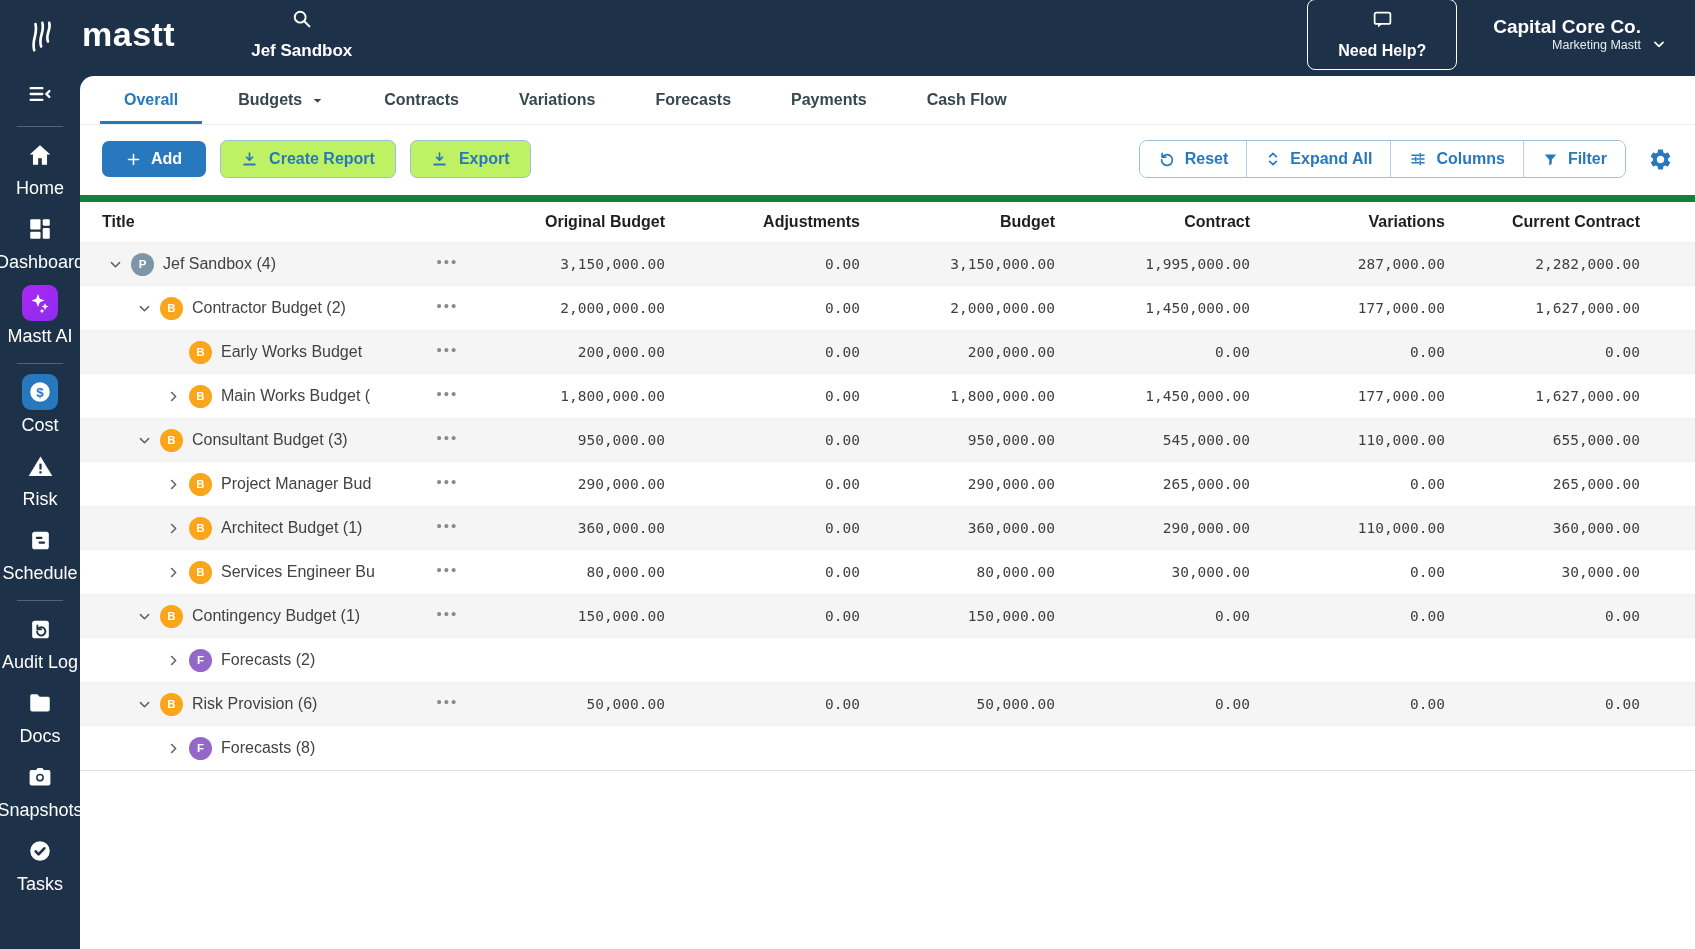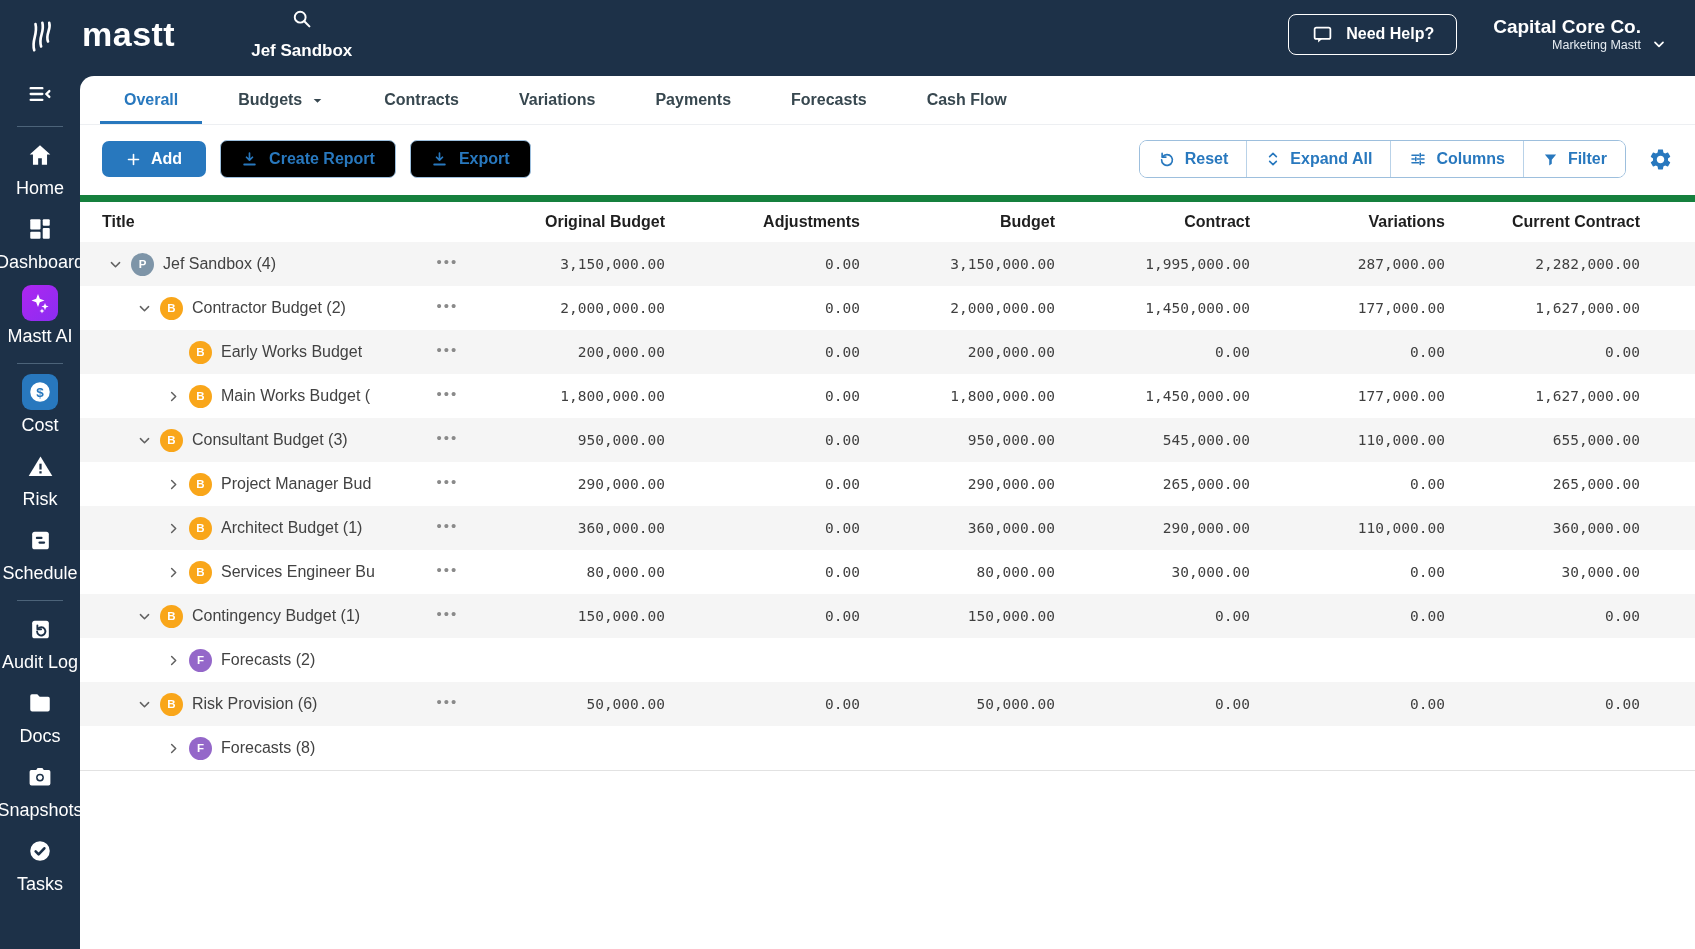--- a/index.html
+++ b/index.html
@@ -8,21 +8,21 @@
 
   
   .topbar { position:absolute; left:0; top:0; width:1695px; height:68px; background:#1D3148;
     display:flex; align-items:center; color:#fff; }
   .logo { display:flex; align-items:center; gap:24px; margin-left:28px; }
   .logo-text { font-size:34px; font-weight:700; letter-spacing:.5px; color:#fff; }
   .search { display:flex; align-items:center; gap:12px; margin-left:76px;flex-direction:column; }
   .search-q { font-size:17px; font-weight:700; color:#fff; }
   .topbar-right { margin-left:auto; display:flex; align-items:center; margin-right:28px; gap:36px; }
   .help-btn { display:flex; align-items:center; gap:12px; border:1.7px solid #fff; border-radius:8px;
-    padding:9px 22px; font-size:16px; font-weight:700; color:#fff; background:transparent; cursor:pointer; }
+    padding:9px 30px; font-size:16px; font-weight:700; color:#fff; background:transparent; cursor:pointer;flex-direction:column; }
   .account { display:flex; align-items:flex-end; gap:10px; }
   .acct-text { text-align:right; }
   .acct-company { font-size:19px; font-weight:700; line-height:1.15; }
   .acct-sub { font-size:12.5px; color:#e6ecf2; }
 
   
   .sidebar { position:absolute; left:0; top:68px; width:80px; bottom:0; background:#1D3148;
     display:flex; flex-direction:column; align-items:center; color:#fff; }
   .s-burger { margin:12px 0 10px 0; cursor:pointer; }
   .s-div { width:46px; border-top:1px solid #4c6379; margin:4px 0 10px 0; }
@@ -37,21 +37,21 @@
 
   .tabs { display:flex; align-items:stretch; height:49px; padding-left:14px; border-bottom:1px solid #edeff2; }
   .tab { display:flex; align-items:center; gap:9px; padding:0 30px; font-size:16px; font-weight:700;
     color:#37474F; position:relative; cursor:pointer; }
   .tab.active { color:#2878BE; }
   .tab.active::after { content:""; position:absolute; left:6px; right:6px; bottom:0; height:3px; background:#2878BE; }
 
   .toolbar { display:flex; align-items:center; padding:15px 22px 13px 22px; }
   .btn-add { display:flex; align-items:center; gap:10px; background:#2878BE; color:#fff; border:none;
     border-radius:7px; padding:9px 24px; font-size:16px; font-weight:700; cursor:pointer; }
-  .btn-outline { display:flex; align-items:center; gap:11px; background:#000000; color:#2878BE;
+  .btn-outline { display:flex; align-items:center; gap:11px; background:#bef264; color:#2878BE;
     border:1px solid #9DBFDD; border-radius:7px; padding:9px 20px; font-size:16px; font-weight:700;
     margin-left:14px; cursor:pointer; }
   .toolbar-right { margin-left:auto; display:flex; align-items:center; gap:22px;padding-left:20px; }
   .seg-group { display:flex; border:1px solid #9DBFDD; border-radius:8px; overflow:hidden; }
   .seg { display:flex; align-items:center; gap:9px; padding:9px 18px; font-size:16px; font-weight:600;
     color:#2878BE; background:#fff; cursor:pointer; border-left:1px solid #B9D2E8; }
   .seg:first-child { border-left:none; }
   .gear-btn { display:flex; align-items:center; cursor:pointer; }
 
   
@@ -237,24 +237,24 @@
           <path d="M5 9l7 7 7-7" fill="#37474F"></path>
         </svg>
       </div>
       <div class="tab">
         <div class="tab-label" style="display: inline;">Contracts</div>
       </div>
       <div class="tab">
         <div class="tab-label" style="display: inline;">Variations</div>
       </div>
       <div class="tab">
+        <div class="tab-label" style="display: inline;">Forecasts</div>
+      </div>
+      <div class="tab">
         <div class="tab-label" style="display: inline;">Payments</div>
-      </div>
-      <div class="tab">
-        <div class="tab-label" style="display: inline;">Forecasts</div>
       </div>
       <div class="tab">
         <div class="tab-label" style="display: inline;">Cash Flow</div>
       </div>
     </div>
 
   <div class="toolbar">
     <button class="btn-add">
       <svg width="15" height="15" viewBox="0 0 24 24">
         <path d="M12 4v16M4 12h16" stroke="#fff" stroke-width="2.6" stroke-linecap="round"></path>

